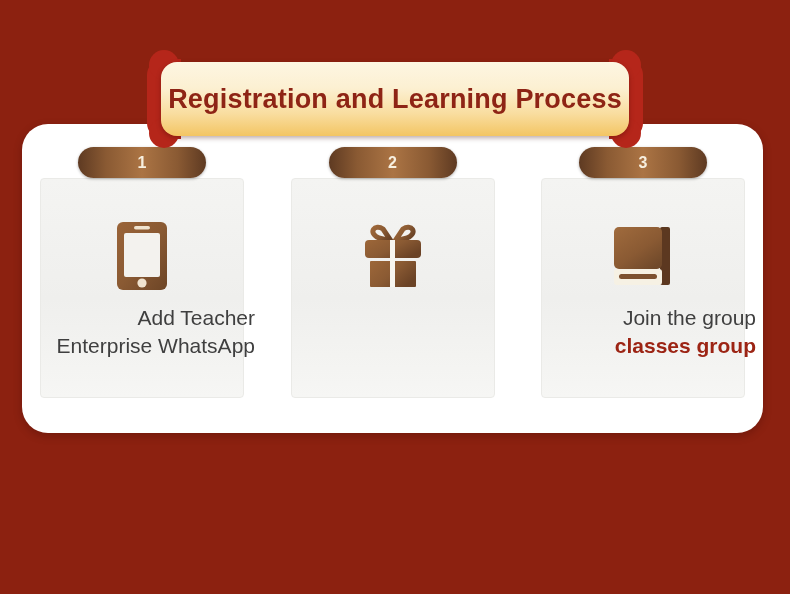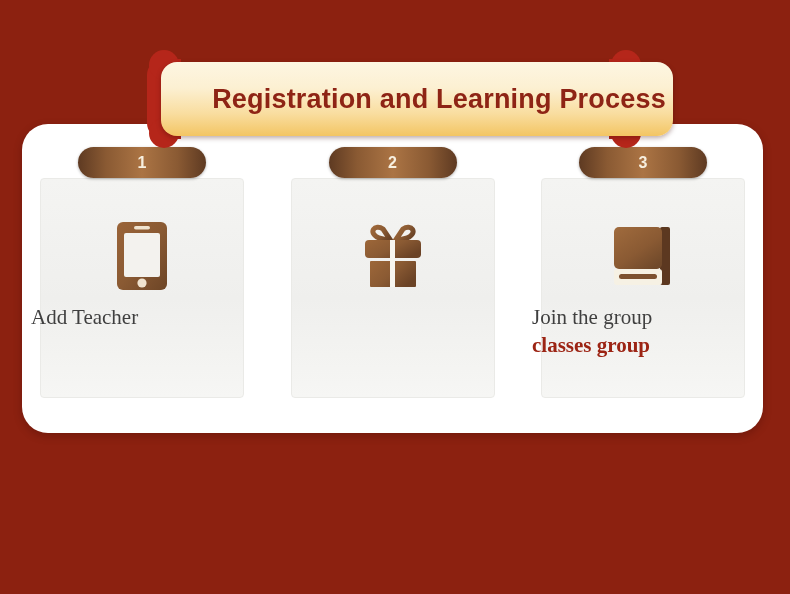--- a/index.html
+++ b/index.html
@@ -61,21 +61,20 @@
     background: linear-gradient(to bottom,
         #fdf6e2 0%,
         #fcf0d2 35%,
         #f9dd9f 70%,
         #f3c563 100%);
     box-shadow: 0 2px 5px rgba(60,10,0,0.35);
     display: flex;
     align-items: center;
     justify-content: center;
     z-index: 3;
-    padding-left: 44px;
   }
   #banner-title {
     color: #8e2415;
     font-size: 27px;
     font-weight: bold;
     letter-spacing: 0.2px;
     white-space: nowrap;
   }
 
   
@@ -148,25 +147,24 @@
     display: flex;
     align-items: center;
     justify-content: center;
   }
 
   .caption {
     position: absolute;
     top: 125px;
     left: -10px;
     width: 224px;
-    text-align: left;
+    text-align: right;
     color: #3f3f3f;
     font-size: 21px;
     line-height: 1.32;
-    font-family: Liberation Serif, serif;
   }
   .caption .hl {
     color: #9c2414;
     font-weight: bold;
   }
 </style>
 </head>
 <body>
 
 <div id="banner-wrap">
@@ -194,20 +192,21 @@
             </linearGradient>
           </defs>
           <rect x="3" y="2" width="50" height="68" rx="6" fill="url(#brownA)"></rect>
           <rect x="10" y="13" width="36" height="44" rx="2" fill="#f3f2ee"></rect>
           <rect x="20" y="6" width="16" height="3.6" rx="1.8" fill="#f0e3cf"></rect>
           <circle cx="28" cy="63" r="4.6" fill="#f0e3cf"></circle>
         </svg>
       </div>
       <div class="caption">
         <div>Add Teacher</div>
+        <div>Enterprise WhatsApp</div>
       </div>
     </div>
 
     <div class="card">
       <div class="badge">
         <span class="badge-num">2</span>
       </div>
       <div class="icon-slot">
         <svg width="72" height="66" viewBox="0 0 72 66">
           <defs>

